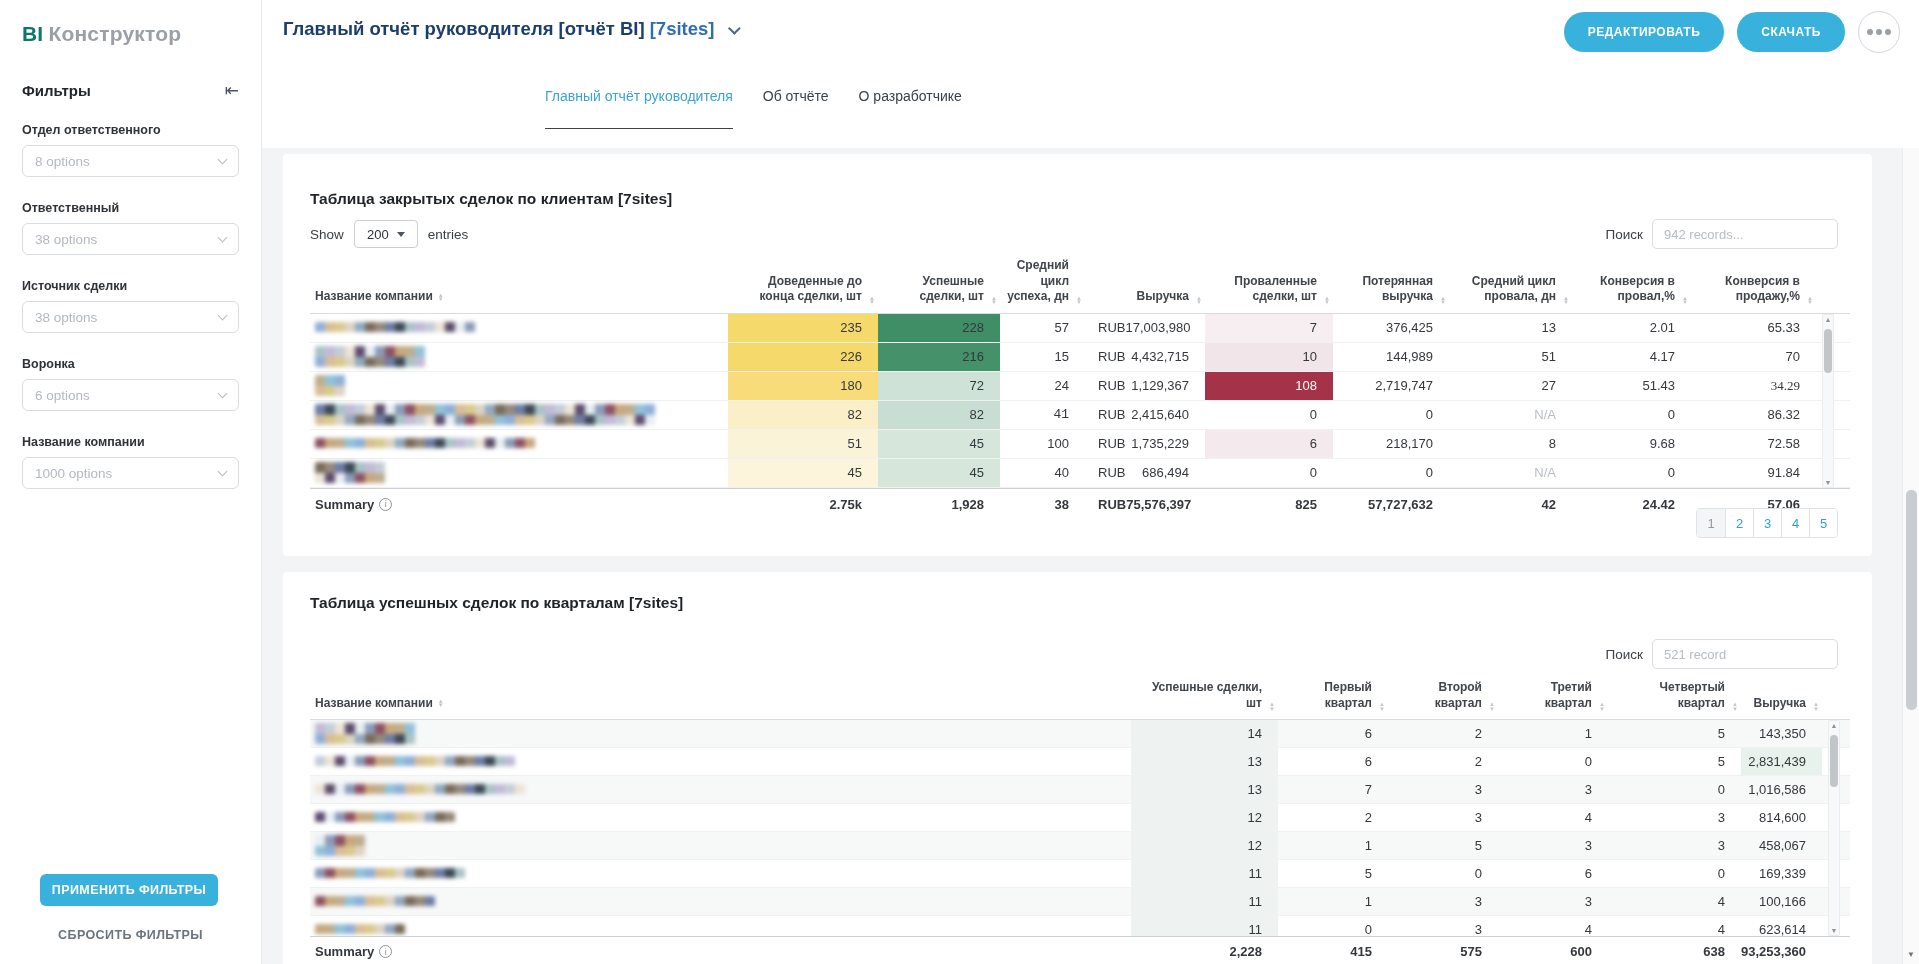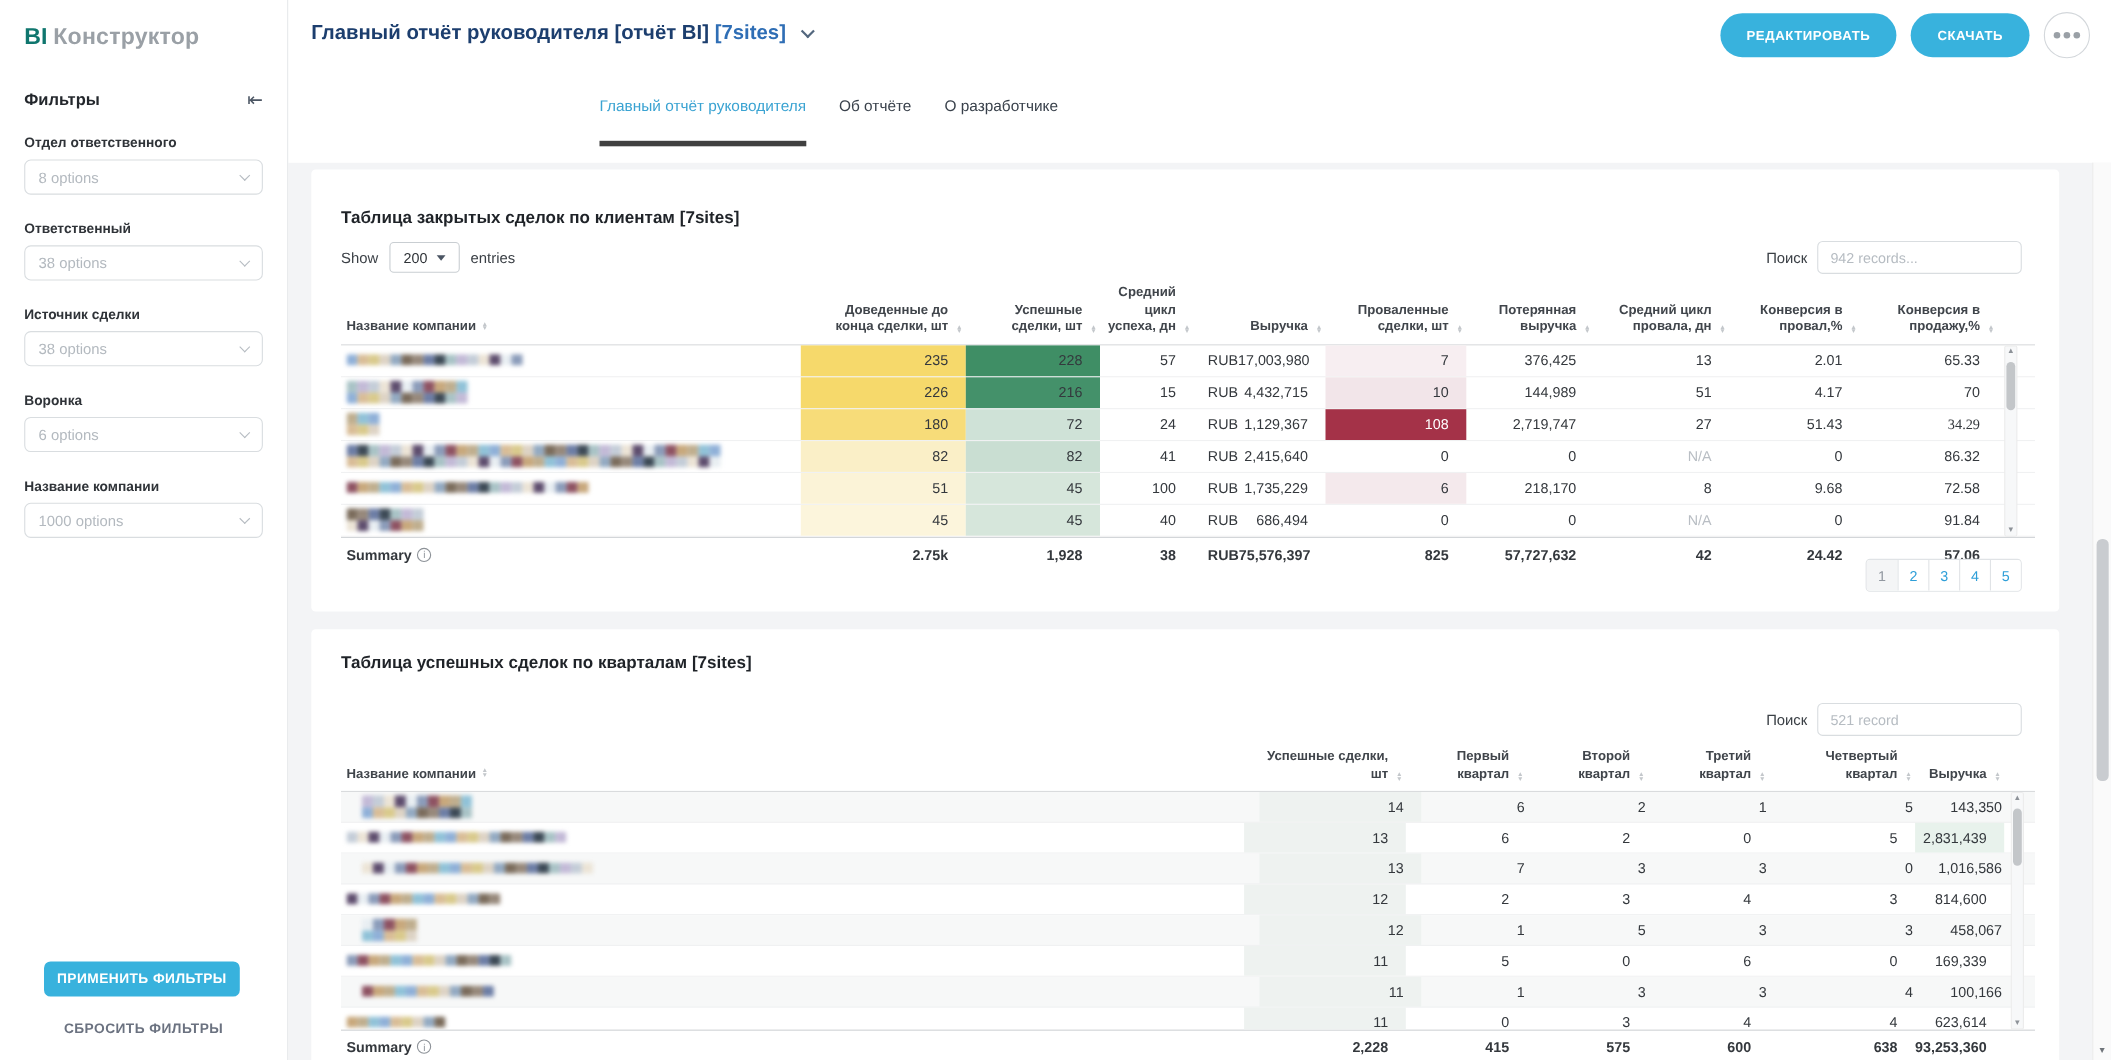--- a/index.html
+++ b/index.html
@@ -36,21 +36,21 @@
   .title-chev { display:inline-block; width:9px; height:9px; border-left:2px solid #53677e;
     border-bottom:2px solid #53677e; transform:rotate(-45deg) translateY(-3px); margin-left:12px; }
   .top-actions { position:absolute; right:19px; top:11px; display:flex; align-items:center; gap:13px; }
   .pill-btn { height:40px; padding:0 24px; background:#38b2dd; color:#fff; border:none; border-radius:20px;
     font-size:12px; font-weight:bold; letter-spacing:.5px; cursor:pointer; }
   .dots-btn { width:42px; height:42px; border-radius:50%; border:1px solid #d3d7db; background:#fff;
     display:flex; align-items:center; justify-content:center; gap:3px; cursor:pointer; }
   .dots-btn i { width:6px; height:6px; border-radius:50%; background:#9aa0a6; }
   .main-tabs { position:absolute; left:283px; top:88px; display:flex; gap:30px; }
   .mtab { font-size:14px; color:#39414b; padding-bottom:24px; cursor:pointer; }
-  .mtab.active { color:#3aa3d2; border-bottom:5px solid #404040; }
+  .mtab.active { color:#3aa3d2; border-bottom:1px solid #404040; }
 
   
   .content { position:absolute; left:262px; top:148px; right:0; bottom:0; background:#f3f4f6; overflow:hidden; }
   .card { position:absolute; left:21px; width:1589px; background:#fff; border-radius:4px; }
   .card1 { top:6px; height:402px; }
   .card2 { top:424px; height:560px; }
   .subtabs { position:absolute; left:27px; top:8px; display:flex; gap:44px; }
   .stab { font-size:13px; color:#39414b; padding-bottom:13px; cursor:pointer; }
   .stab.active { color:#2fa6d6; border-bottom:2px solid #2fa6d6; }
   .sec-title { position:absolute; left:27px; font-size:15.5px; font-weight:bold; color:#1f2328; }
@@ -71,21 +71,21 @@
   .thead { display:flex; align-items:flex-end; border-bottom:1px solid #d9dbdd; }
   .th { font-size:12px; font-weight:bold; color:#40454b; text-align:right; padding:0 16px 8px 4px;
     position:relative; line-height:1.3; cursor:pointer; }
   .th.left { text-align:left; padding-left:5px; }
   .sort { position:absolute; right:3px; bottom:8px; display:flex; flex-direction:column; line-height:4.5px; }
   .sort i { font-style:normal; font-size:6px; color:#c3c7cb; }
   .th.left .sort { position:static; display:inline-flex; vertical-align:middle; margin-left:5px; }
   .tbody { position:relative; }
   .trow { display:flex; border-bottom:1px solid #f0f1f2; }
   .t1 .trow { height:29px; } .t2 .trow { height:28px; }
-  .t2 .trow.stripe { background:#f7f8f8;justify-content:center; }
+  .t2 .trow.stripe { background:#f7f8f8; }
   .td { height:100%; display:flex; align-items:center; justify-content:flex-end;
     padding-right:16px; font-size:13px; color:#34383d; }
   .td.left { justify-content:flex-start; padding-left:5px; }
   .td.flex { justify-content:space-between; padding-left:13px; }
   .td .cur { color:#34383d; }
   .td.na { color:#b9bec4; }
   .tsum { display:flex; align-items:center; border-top:1px solid #cfd2d5; font-weight:bold; }
   .t1 .tsum { height:32px; } .t2 .tsum { height:30px; }
   .tsum .td { font-weight:bold; }
   .tsum .slabel { display:flex; align-items:center; justify-content:flex-start; padding-left:5px; gap:5px; }
@@ -422,21 +422,21 @@
                 <span style="background: rgb(169, 195, 198);"></span>
                 <span style="background: rgb(195, 186, 215);"></span>
                 <span style="background: rgb(196, 205, 216);"></span>
                 <span style="background: rgb(236, 228, 214);"></span>
                 <span style="background: rgb(94, 77, 110);"></span>
                 <span style="background: rgb(232, 238, 242);"></span>
               </div>
             </div>
             <div class="td" style="width: 150px; background: rgb(250, 239, 199);">82</div>
             <div class="td" style="width: 122px; background: rgb(201, 222, 210);">82</div>
-            <div class="td" style="width: 85px;">41</div>
+            <div class="td" style="width: 85px; font-family: Liberation Mono, monospace;">41</div>
             <div class="td flex" style="width: 120px;">
               <span class="cur">RUB</span>
               <span>2,415,640</span>
             </div>
             <div class="td" style="width: 128px;">0</div>
             <div class="td" style="width: 116px;">0</div>
             <div class="td na" style="width: 123px;">N/A</div>
             <div class="td" style="width: 119px;">0</div>
             <div class="td" style="width: 125px;">86.32</div>
           </div>

